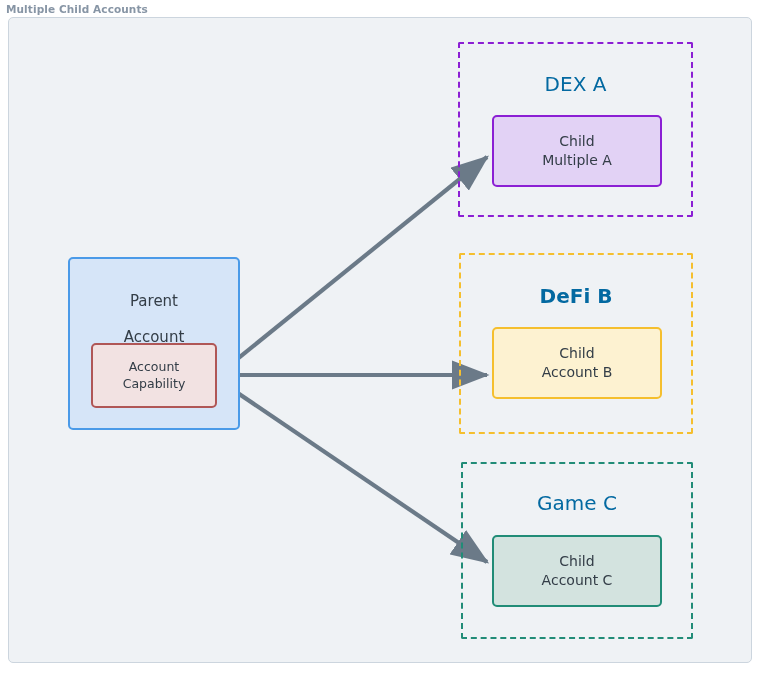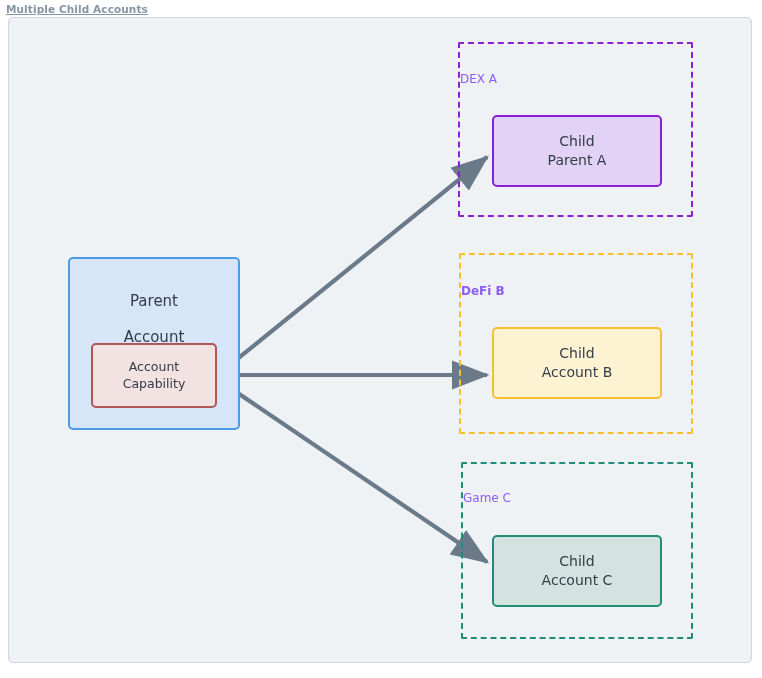--- a/index.html
+++ b/index.html
@@ -26,21 +26,20 @@
   
   .frame-title {
     position: absolute;
     left: 6px;
     top: 3px;
     font-size: 10.5px;
     font-weight: 700;
     color: #8795a5;
     letter-spacing: 0.1px;
     white-space: nowrap;
-    text-decoration: underline;
   }
 
   
   .canvas {
     position: absolute;
     left: 8px;
     top: 17px;
     width: 744px;
     height: 646px;
     background: #eff2f5;
@@ -108,22 +107,23 @@
     box-sizing: border-box;
     border-style: dashed;
     border-width: 2px;
     background: transparent;
     border-radius: 2px;
   }
   .cluster-label {
     position: absolute;
     left: 0;
     right: 0;
-    font-size: 12px;
-    color: #8b5cf6;
+    text-align: center;
+    font-size: 20px;
+    color: #0369a1;
     white-space: nowrap;
   }
 
   .cluster-dex   { left: 458px; top: 42px;  width: 235px; height: 175px; border-color: #8b1fd4; }
   .cluster-defi  { left: 459px; top: 253px; width: 234px; height: 181px; border-color: #f5bf2e; }
   .cluster-game  { left: 461px; top: 462px; width: 232px; height: 177px; border-color: #218c77; }
 
   .cluster-dex  .cluster-label  { top: 28px; }
   .cluster-defi .cluster-label  { top: 29px; font-weight: bold; }
   .cluster-game .cluster-label  { top: 27px; }
@@ -177,21 +177,21 @@
   <div class="node account-capability">
     <span class="line-1">Account</span>
     <span class="line-2">Capability</span>
   </div>
 
   <div class="cluster cluster-dex">
     <span class="cluster-label">DEX A</span>
   </div>
   <div class="node child-account child-a">
     <span class="line-1">Child</span>
-    <span class="line-2">Parent A</span>
+    <span class="line-2">Multiple A</span>
   </div>
 
   <div class="cluster cluster-defi">
     <span class="cluster-label">DeFi B</span>
   </div>
   <div class="node child-account child-b">
     <span class="line-1">Child</span>
     <span class="line-2">Account B</span>
   </div>
 

